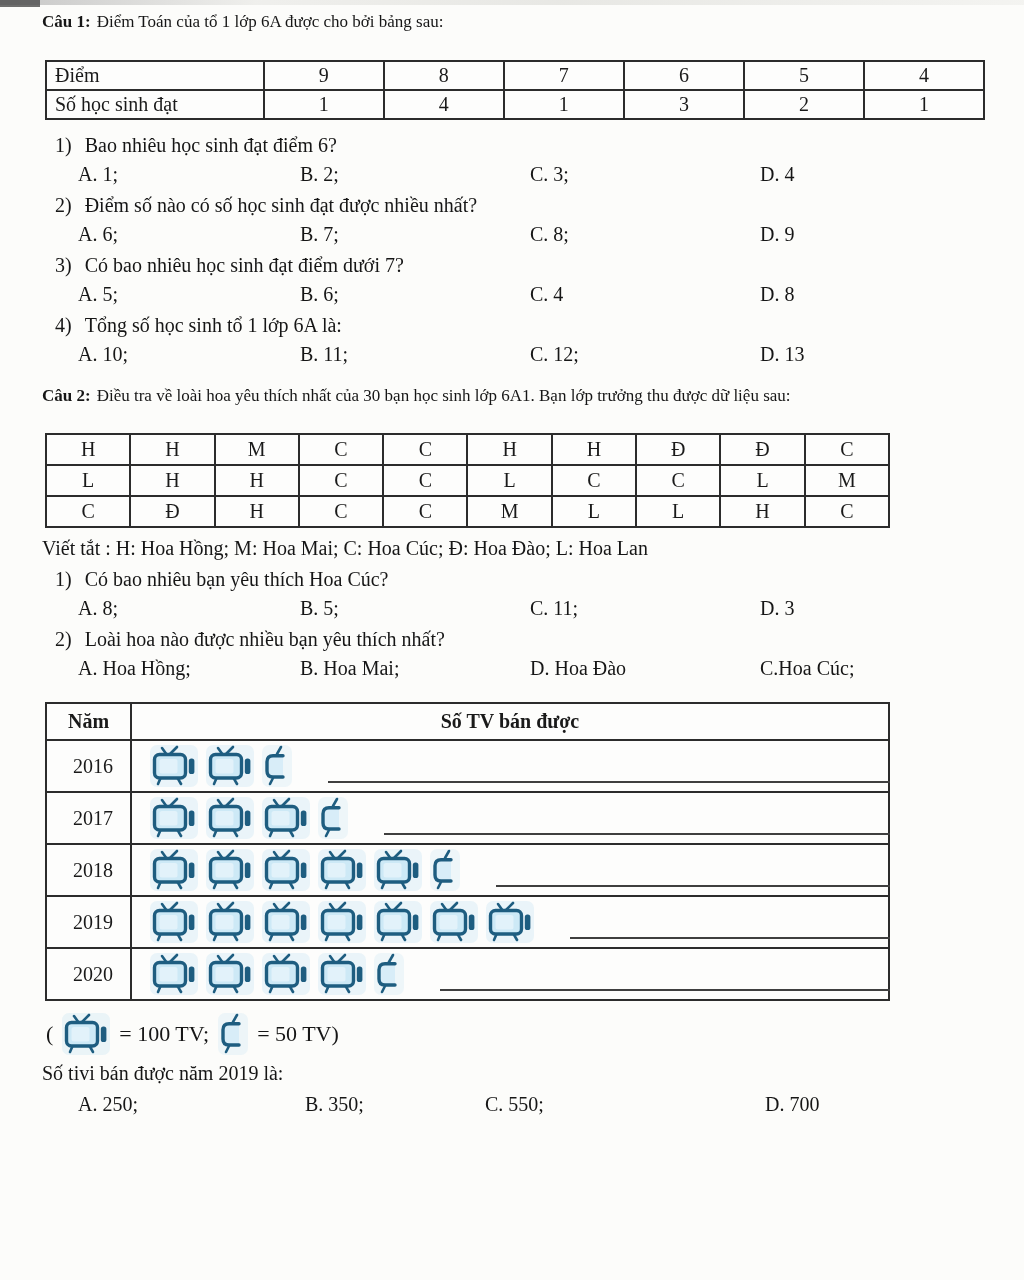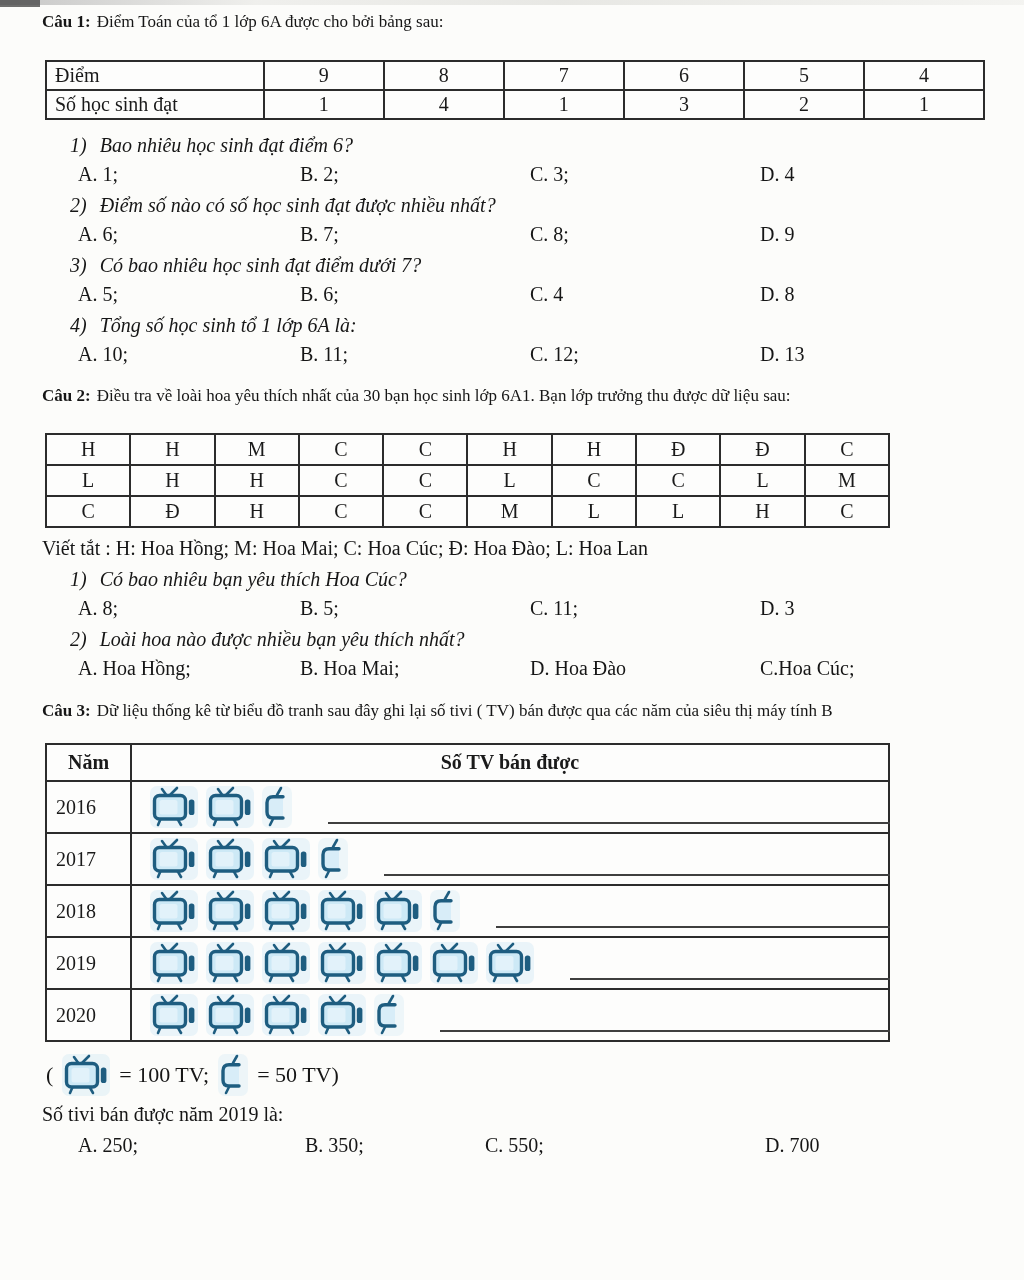--- a/index.html
+++ b/index.html
@@ -25,38 +25,38 @@
 
   
   .score { margin:25px 0 0 3px; width:940px; }
   .score td { height:29px; }
   .score .c-head { width:196px; text-align:left; padding-left:8px; }
   .score .c-val { width:108px; text-align:center; }
 
   
   .qlist { margin-top:11px; }
   .qblock { margin-bottom:2px; }
-  .qline { margin-left:28px; line-height:29px;font-style:italic; }
+  .qline { margin-left:13px; line-height:29px; }
   .qline .qnum { margin-right:13px; }
   .opts { display:grid; grid-template-columns:222px 230px 230px 1fr; margin-left:36px; line-height:29px; }
   .opts-q3 { grid-template-columns:227px 180px 280px 1fr; }
 
   
   .flower { margin:24px 0 0 3px; width:845px; table-layout:fixed; }
   .flower td { height:31px; text-align:center; }
   .legend-line { margin-top:7px; line-height:27px; }
 
   .mt-c2 { margin-top:14px; }
   .mt-c3 { margin-top:15px; }
 
   
   .tvtable { margin:19px 0 0 3px; width:845px; }
   .tvtable .hd { height:37px; text-align:center; font-weight:bold; }
   .tvtable .hd-year { width:85px; }
-  .tvtable .year-cell { height:52px; padding-left:9px; vertical-align:middle; }
+  .tvtable .year-cell { height:52px; padding-left:9px; vertical-align:middle;text-align:center; }
   .tvtable .tv-cell { position:relative; text-align:left; padding:2px 0 2px 18px; vertical-align:middle; }
   .tv { display:inline-block; width:48px; height:42px; margin-right:8px; vertical-align:middle;
         background:rgba(186,223,242,.28); border-radius:7px; }
   .tv.half { width:30px; background:rgba(186,223,242,.22); }
   .tv svg { display:block; width:100%; height:100%; }
   .scanline { position:absolute; right:-2px; bottom:8px; height:2px; background:#3f3f3f; }
 
   
   .tv-legend { display:flex; align-items:center; gap:9px; margin:11px 0 0 4px; font-size:22px; line-height:44px; }
   .tv-legend .tv { margin-right:0; }
@@ -200,21 +200,20 @@
               <span class="opt">A. Hoa Hồng;</span>
               <span class="opt">B. Hoa Mai;</span>
               <span class="opt">D. Hoa Đào</span>
               <span class="opt">C.Hoa Cúc;</span>
             </div>
           </div>
         </div>
     </section>
 
     <section>
-      <p class="qtitle mt-c3"><b>Câu 3:</b><span>Dữ liệu thống kê từ biểu đồ tranh sau đây ghi lại số tivi ( TV) bán được qua các năm của siêu thị máy tính B</span></p>
 
       <table class="tvtable">
         <tbody>
           <tr>
             <td class="hd hd-year">Năm</td>
             <td class="hd">Số TV bán được</td>
           </tr>
         </tbody>
         <tbody>
             <tr>

